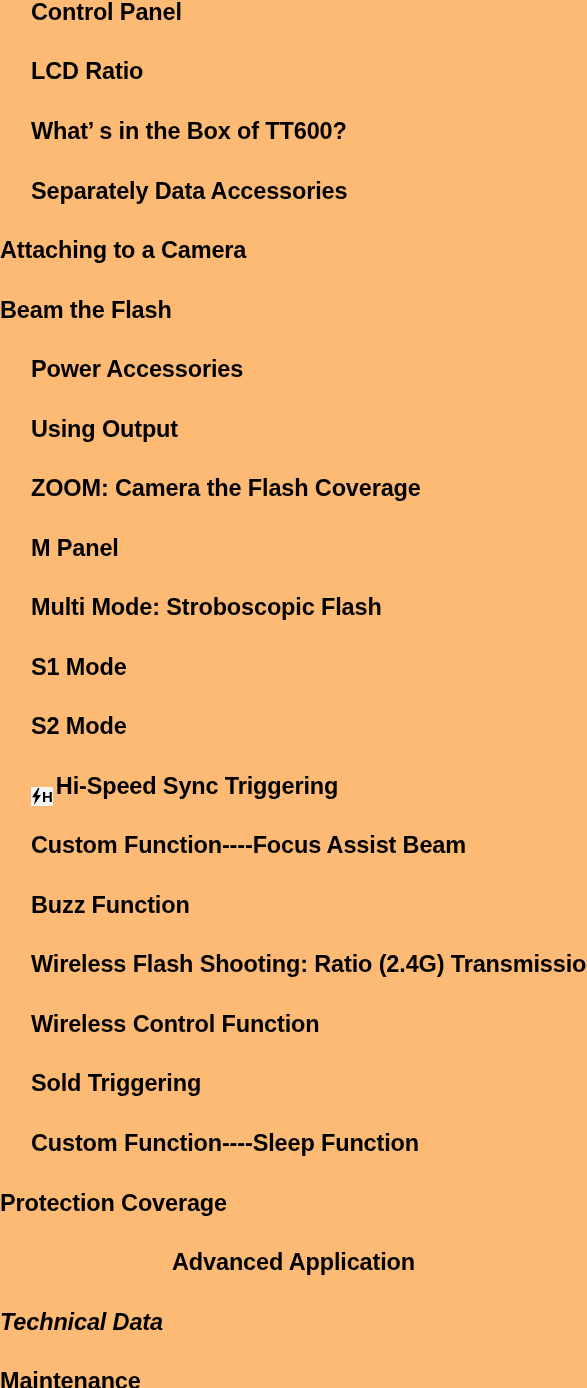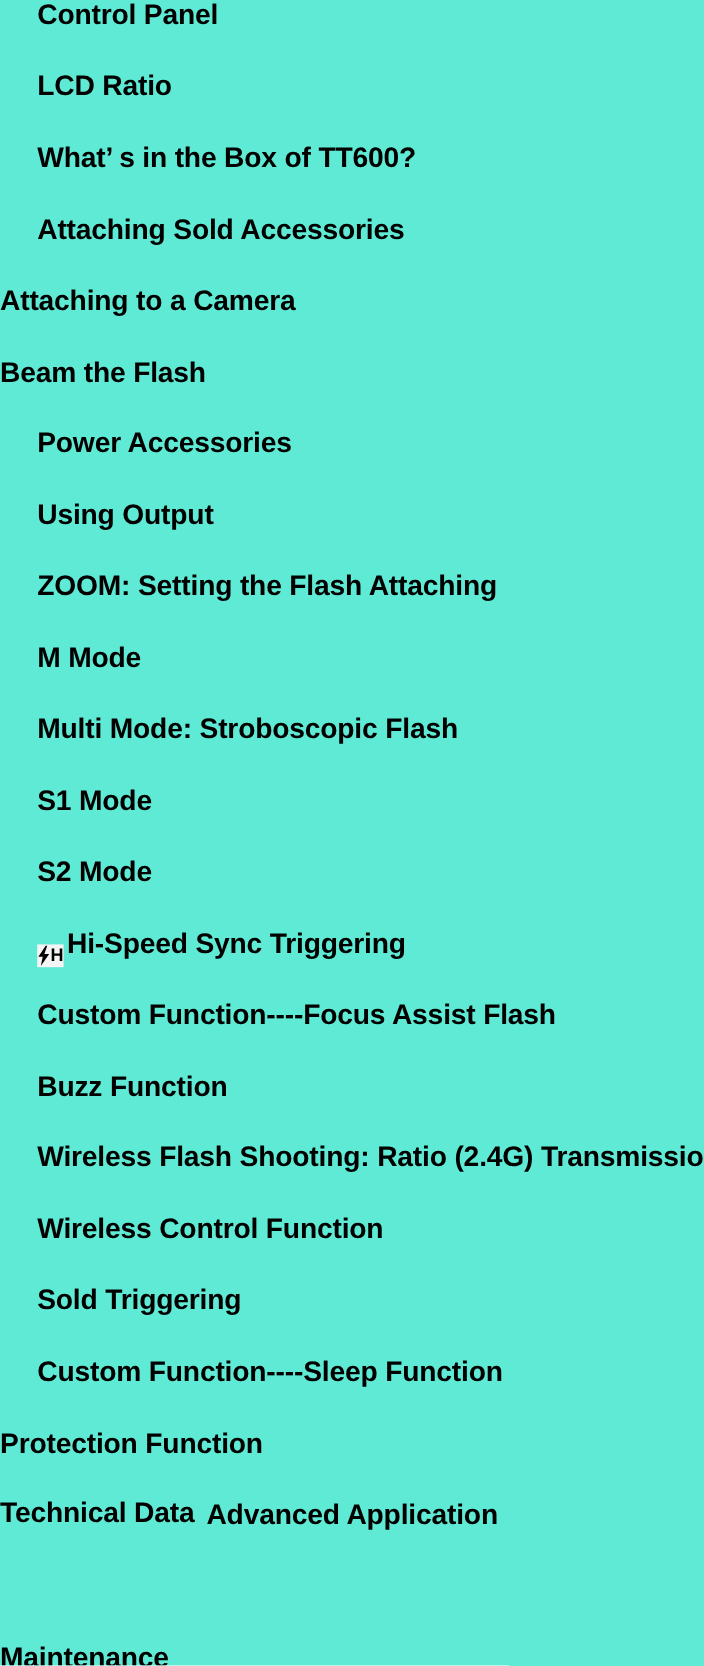--- a/index.html
+++ b/index.html
@@ -11,21 +11,21 @@
   body {
     font-family: "Liberation Sans", "DejaVu Sans", sans-serif;
     color: #000000;
     -webkit-font-smoothing: antialiased;
   }
   #toc-page {
     position: relative;
     width: 587px;
     height: 1388px;
     overflow: hidden;
-    background: #5eead4;
+    background: #fdba74;
   }
   .toc-list {
     list-style: none;
     margin: 0;
     padding: 0;
   }
   .toc-entry {
     position: absolute;
     left: 0;
     width: 587px;
@@ -74,37 +74,37 @@
   }
 </style>
 </head>
 <body>
 
 <div id="toc-page">
   <ul class="toc-list" id="toc-list">
       <li class="toc-entry lvl-1" style="top: -3px;"><span class="toc-label">Control Panel</span></li>
       <li class="toc-entry lvl-1" style="top: 56px;"><span class="toc-label">LCD Ratio</span></li>
       <li class="toc-entry lvl-1" style="top: 116px;"><span class="toc-label">What’ s in the Box of TT600?</span></li>
-      <li class="toc-entry lvl-1" style="top: 176px;"><span class="toc-label">Attaching Sold Accessories</span></li>
+      <li class="toc-entry lvl-1" style="top: 176px;"><span class="toc-label">Separately Data Accessories</span></li>
       <li class="toc-entry lvl-0" style="top: 235px;"><span class="toc-label">Attaching to a Camera</span></li>
       <li class="toc-entry lvl-0" style="top: 295px;"><span class="toc-label">Beam the Flash</span></li>
       <li class="toc-entry lvl-1" style="top: 354px;"><span class="toc-label">Power Accessories</span></li>
       <li class="toc-entry lvl-1" style="top: 414px;"><span class="toc-label">Using Output</span></li>
-      <li class="toc-entry lvl-1" style="top: 473px;"><span class="toc-label">ZOOM: Setting the Flash Attaching</span></li>
-      <li class="toc-entry lvl-1" style="top: 533px;"><span class="toc-label">M Mode</span></li>
+      <li class="toc-entry lvl-1" style="top: 473px;"><span class="toc-label">ZOOM: Camera the Flash Coverage</span></li>
+      <li class="toc-entry lvl-1" style="top: 533px;"><span class="toc-label">M Panel</span></li>
       <li class="toc-entry lvl-1" style="top: 592px;"><span class="toc-label">Multi Mode: Stroboscopic Flash</span></li>
       <li class="toc-entry lvl-1" style="top: 652px;"><span class="toc-label">S1 Mode</span></li>
       <li class="toc-entry lvl-1" style="top: 711px;"><span class="toc-label">S2 Mode</span></li>
       <li class="toc-entry lvl-1" style="top: 771px;"><span class="hss-icon"><span class="bolt"><svg viewBox="0 0 11 17" width="11" height="17" aria-hidden="true">
               <path d="M7.2 0 L1.0 9.2 L4.6 9.2 L3.0 17 L10.0 7.0 L6.0 7.0 L8.4 0 Z" fill="#000000"></path>
             </svg></span><span class="hss-h">H</span></span><span class="toc-label">Hi-Speed Sync Triggering</span></li>
-      <li class="toc-entry lvl-1" style="top: 830px;"><span class="toc-label">Custom Function----Focus Assist Flash</span></li>
+      <li class="toc-entry lvl-1" style="top: 830px;"><span class="toc-label">Custom Function----Focus Assist Beam</span></li>
       <li class="toc-entry lvl-1" style="top: 890px;"><span class="toc-label">Buzz Function</span></li>
       <li class="toc-entry lvl-1" style="top: 949px;"><span class="toc-label">Wireless Flash Shooting: Ratio (2.4G) Transmission</span></li>
       <li class="toc-entry lvl-1" style="top: 1009px;"><span class="toc-label">Wireless Control Function</span></li>
       <li class="toc-entry lvl-1" style="top: 1068px;"><span class="toc-label">Sold Triggering</span></li>
       <li class="toc-entry lvl-1" style="top: 1128px;"><span class="toc-label">Custom Function----Sleep Function</span></li>
-      <li class="toc-entry lvl-0" style="top: 1188px;"><span class="toc-label">Protection Function</span></li>
+      <li class="toc-entry lvl-0" style="top: 1188px;"><span class="toc-label">Protection Coverage</span></li>
       <li class="toc-entry lvl-0" style="top: 1247px; text-align: center;"><span class="toc-label">Advanced Application</span></li>
-      <li class="toc-entry lvl-0" style="top: 1245px;"><span class="toc-label">Technical Data</span></li>
+      <li class="toc-entry lvl-0" style="top: 1307px; font-style: italic;"><span class="toc-label">Technical Data</span></li>
       <li class="toc-entry lvl-0" style="top: 1366px;"><span class="toc-label">Maintenance</span></li>
     </ul>
 </div>
 
 </body></html>

